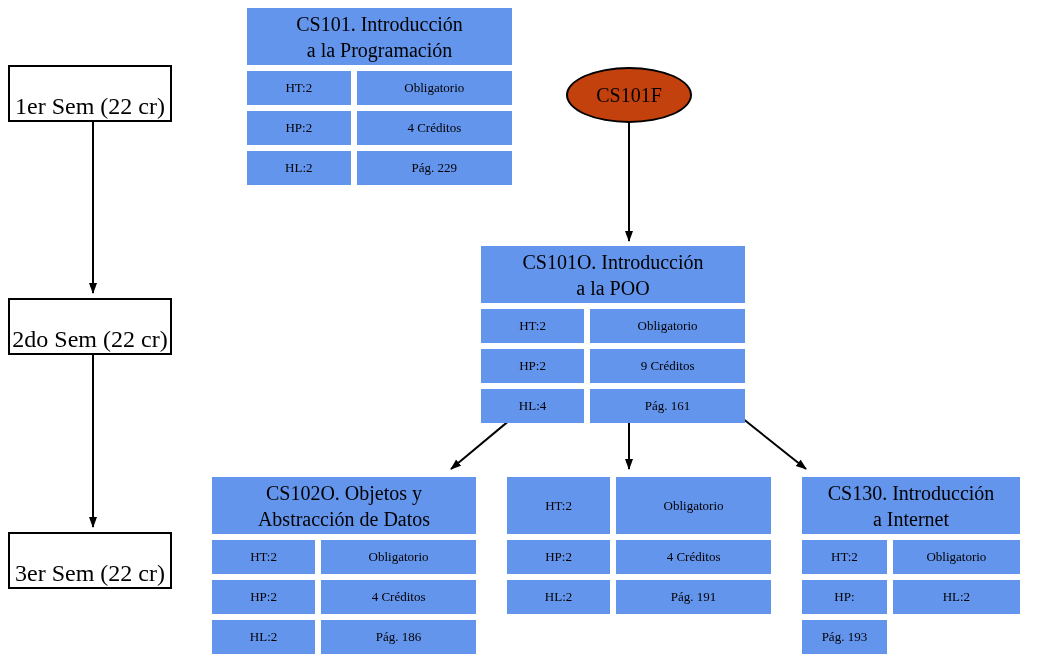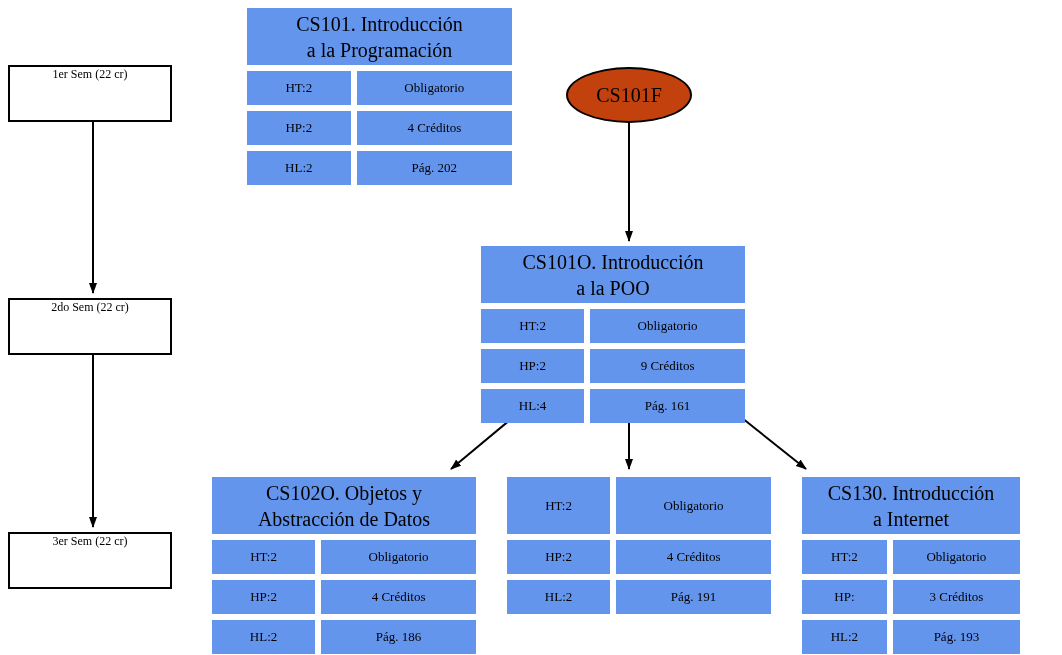--- a/index.html
+++ b/index.html
@@ -28,23 +28,23 @@
   }
   .sem-box {
     position: absolute;
     left: 8px;
     width: 164px;
     height: 57px;
     box-sizing: border-box;
     background: #ffffff;
     border: 2px solid #000000;
     display: flex;
-    align-items: flex-start;
+    align-items: flex-end;
     justify-content: center;
-    font-size: 12px;
+    font-size: 24px;
   }
   .ellipse-node {
     position: absolute;
     left: 566px;
     top: 67px;
     width: 126px;
     height: 56px;
     box-sizing: border-box;
     background: #c2410c;
     border: 2px solid #000000;
@@ -117,21 +117,21 @@
   </div>
 
   <div class="course" style="left:238px;top:8px;width:265px">
     <div class="hdr">CS101. Introducción
 a la Programación</div>
     <div class="cell">HT:2</div>
     <div class="cell">Obligatorio</div>
     <div class="cell">HP:2</div>
     <div class="cell">4 Créditos</div>
     <div class="cell">HL:2</div>
-    <div class="cell">Pág. 202</div>
+    <div class="cell">Pág. 229</div>
   </div>
 
   <div class="course" style="left:472px;top:246px">
     <div class="hdr">CS101O. Introducción
 a la POO</div>
     <div class="cell">HT:2</div>
     <div class="cell">Obligatorio</div>
     <div class="cell">HP:2</div>
     <div class="cell">9 Créditos</div>
     <div class="cell">HL:4</div>
@@ -157,18 +157,17 @@
     <div class="cell">HL:2</div>
     <div class="cell">Pág. 191</div>
   </div>
 
   <div class="course" style="left:793px;top:477px;width:218px">
     <div class="hdr">CS130. Introducción
 a Internet</div>
     <div class="cell">HT:2</div>
     <div class="cell">Obligatorio</div>
     <div class="cell">HP:</div>
-    <div class="cell">3 Créditos</div>
     <div class="cell">HL:2</div>
     <div class="cell">Pág. 193</div>
   </div>
 
 </div>
 
 </body></html>

